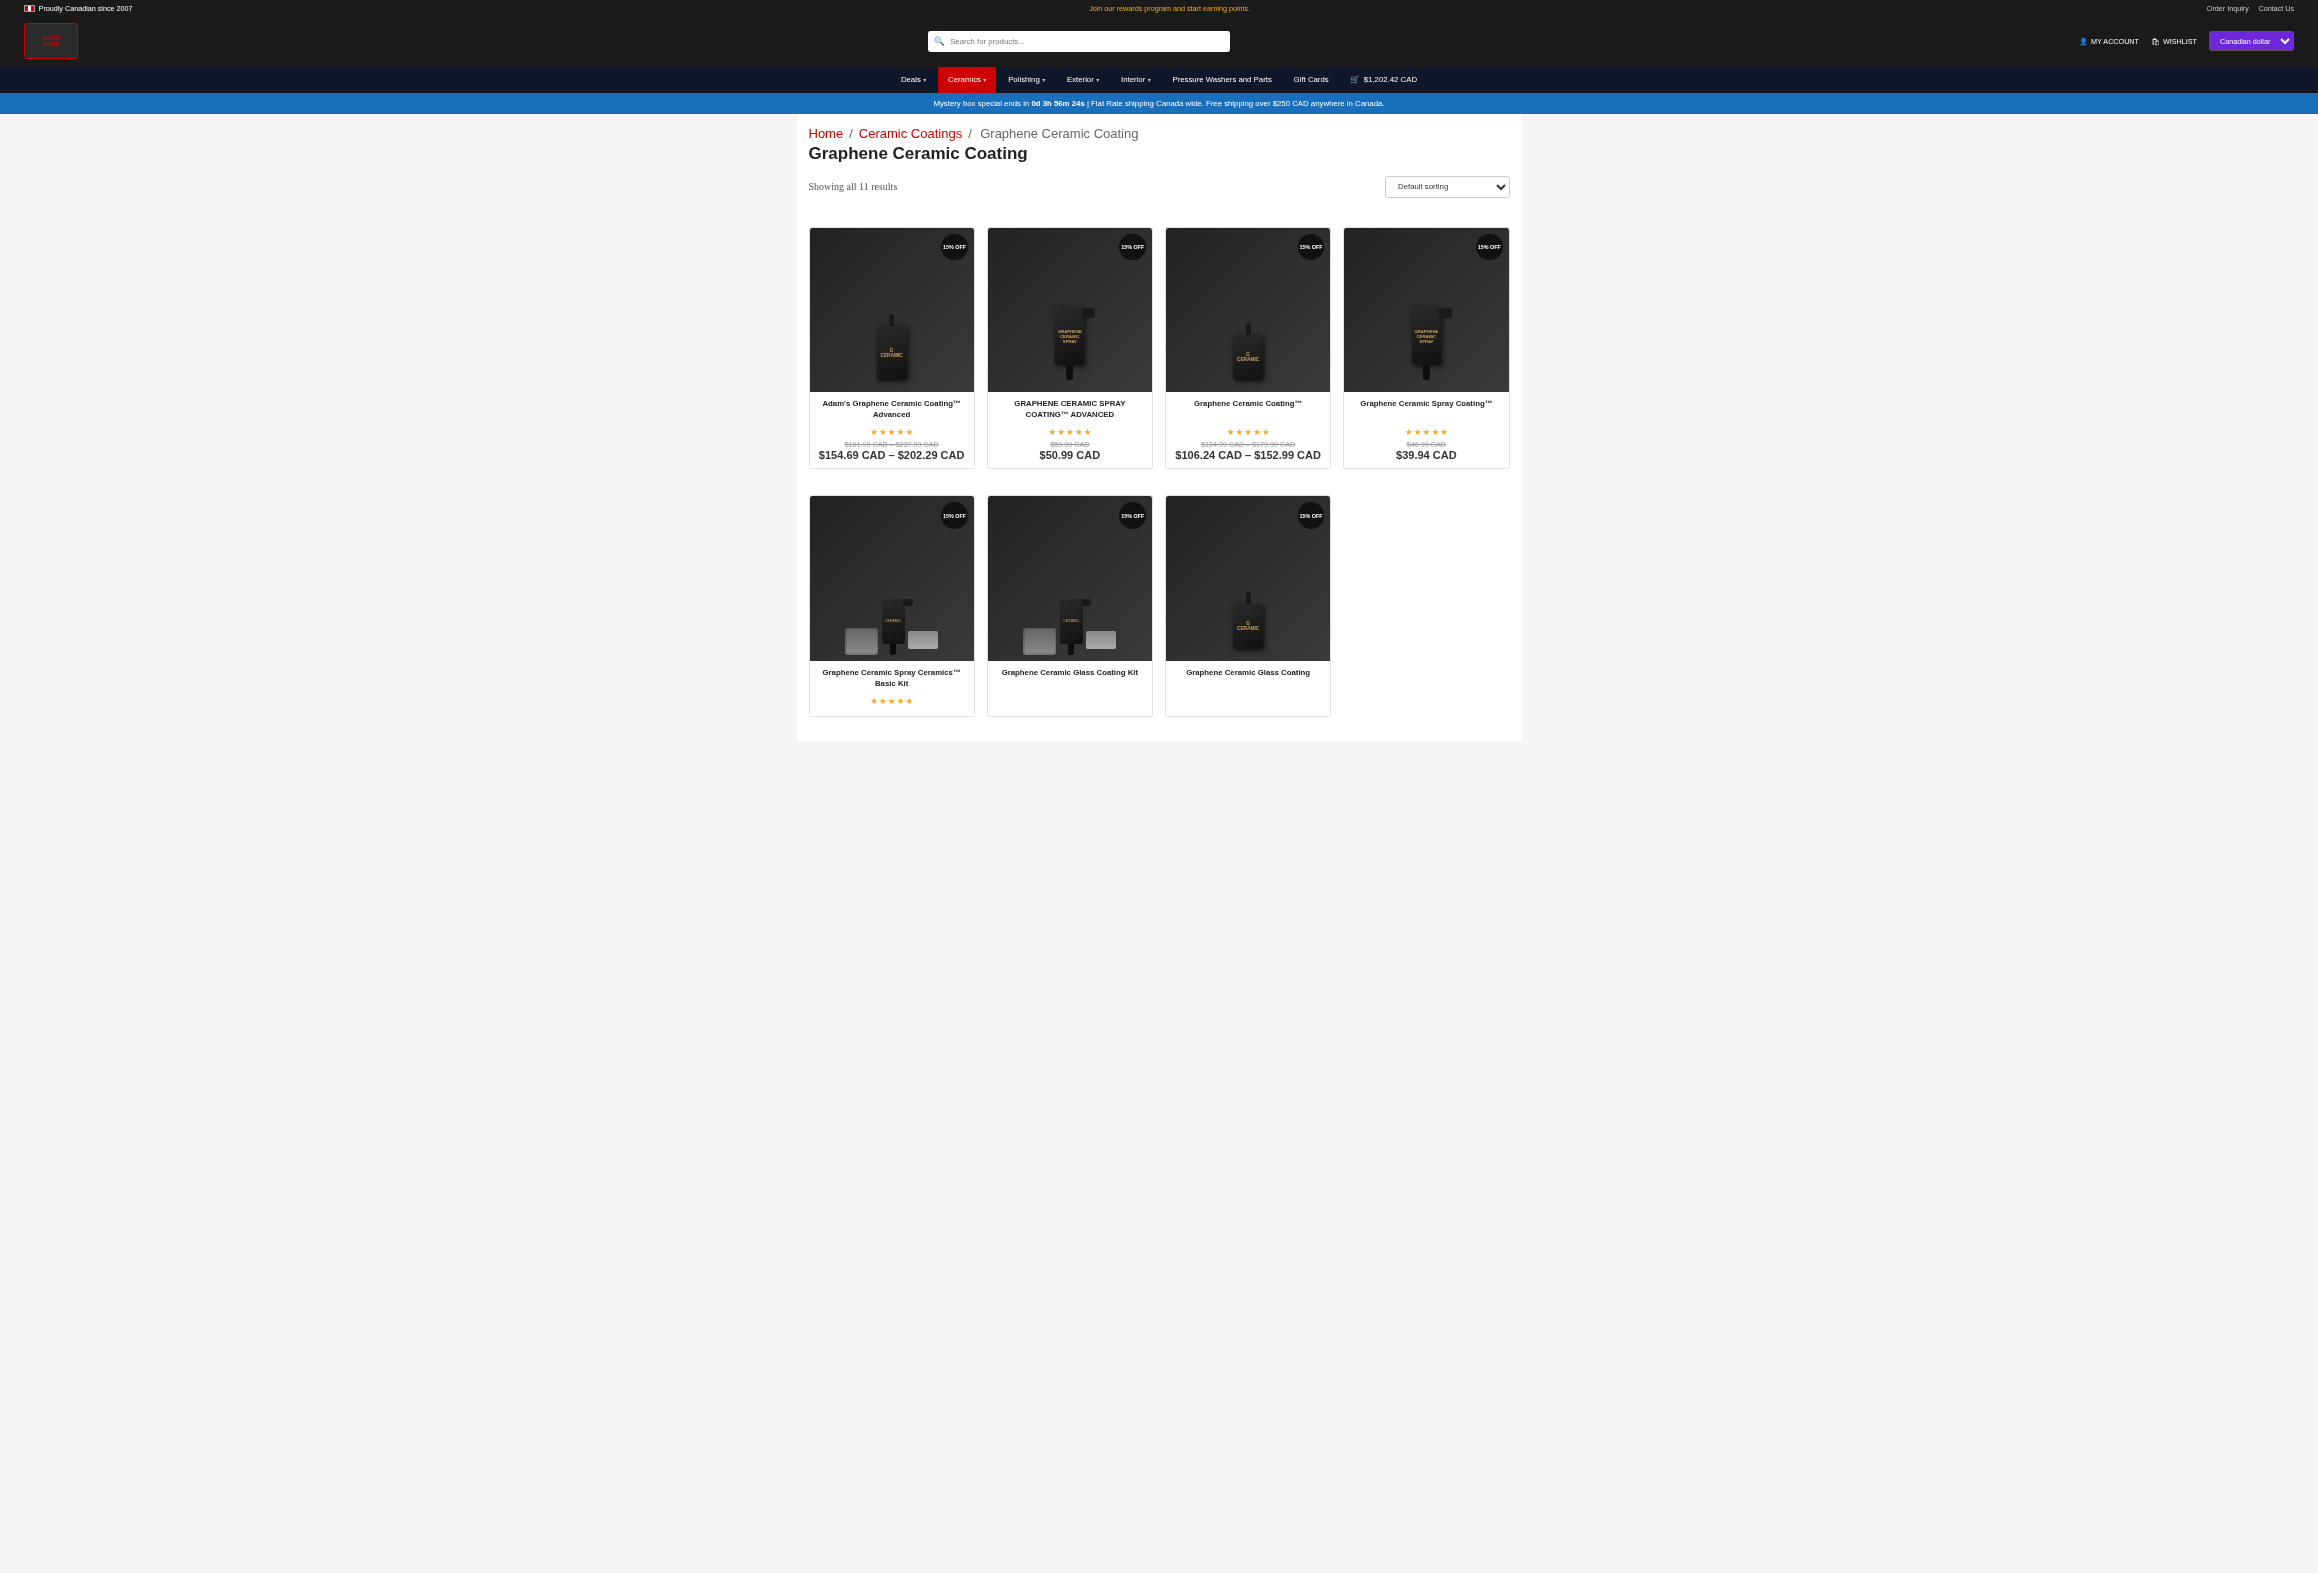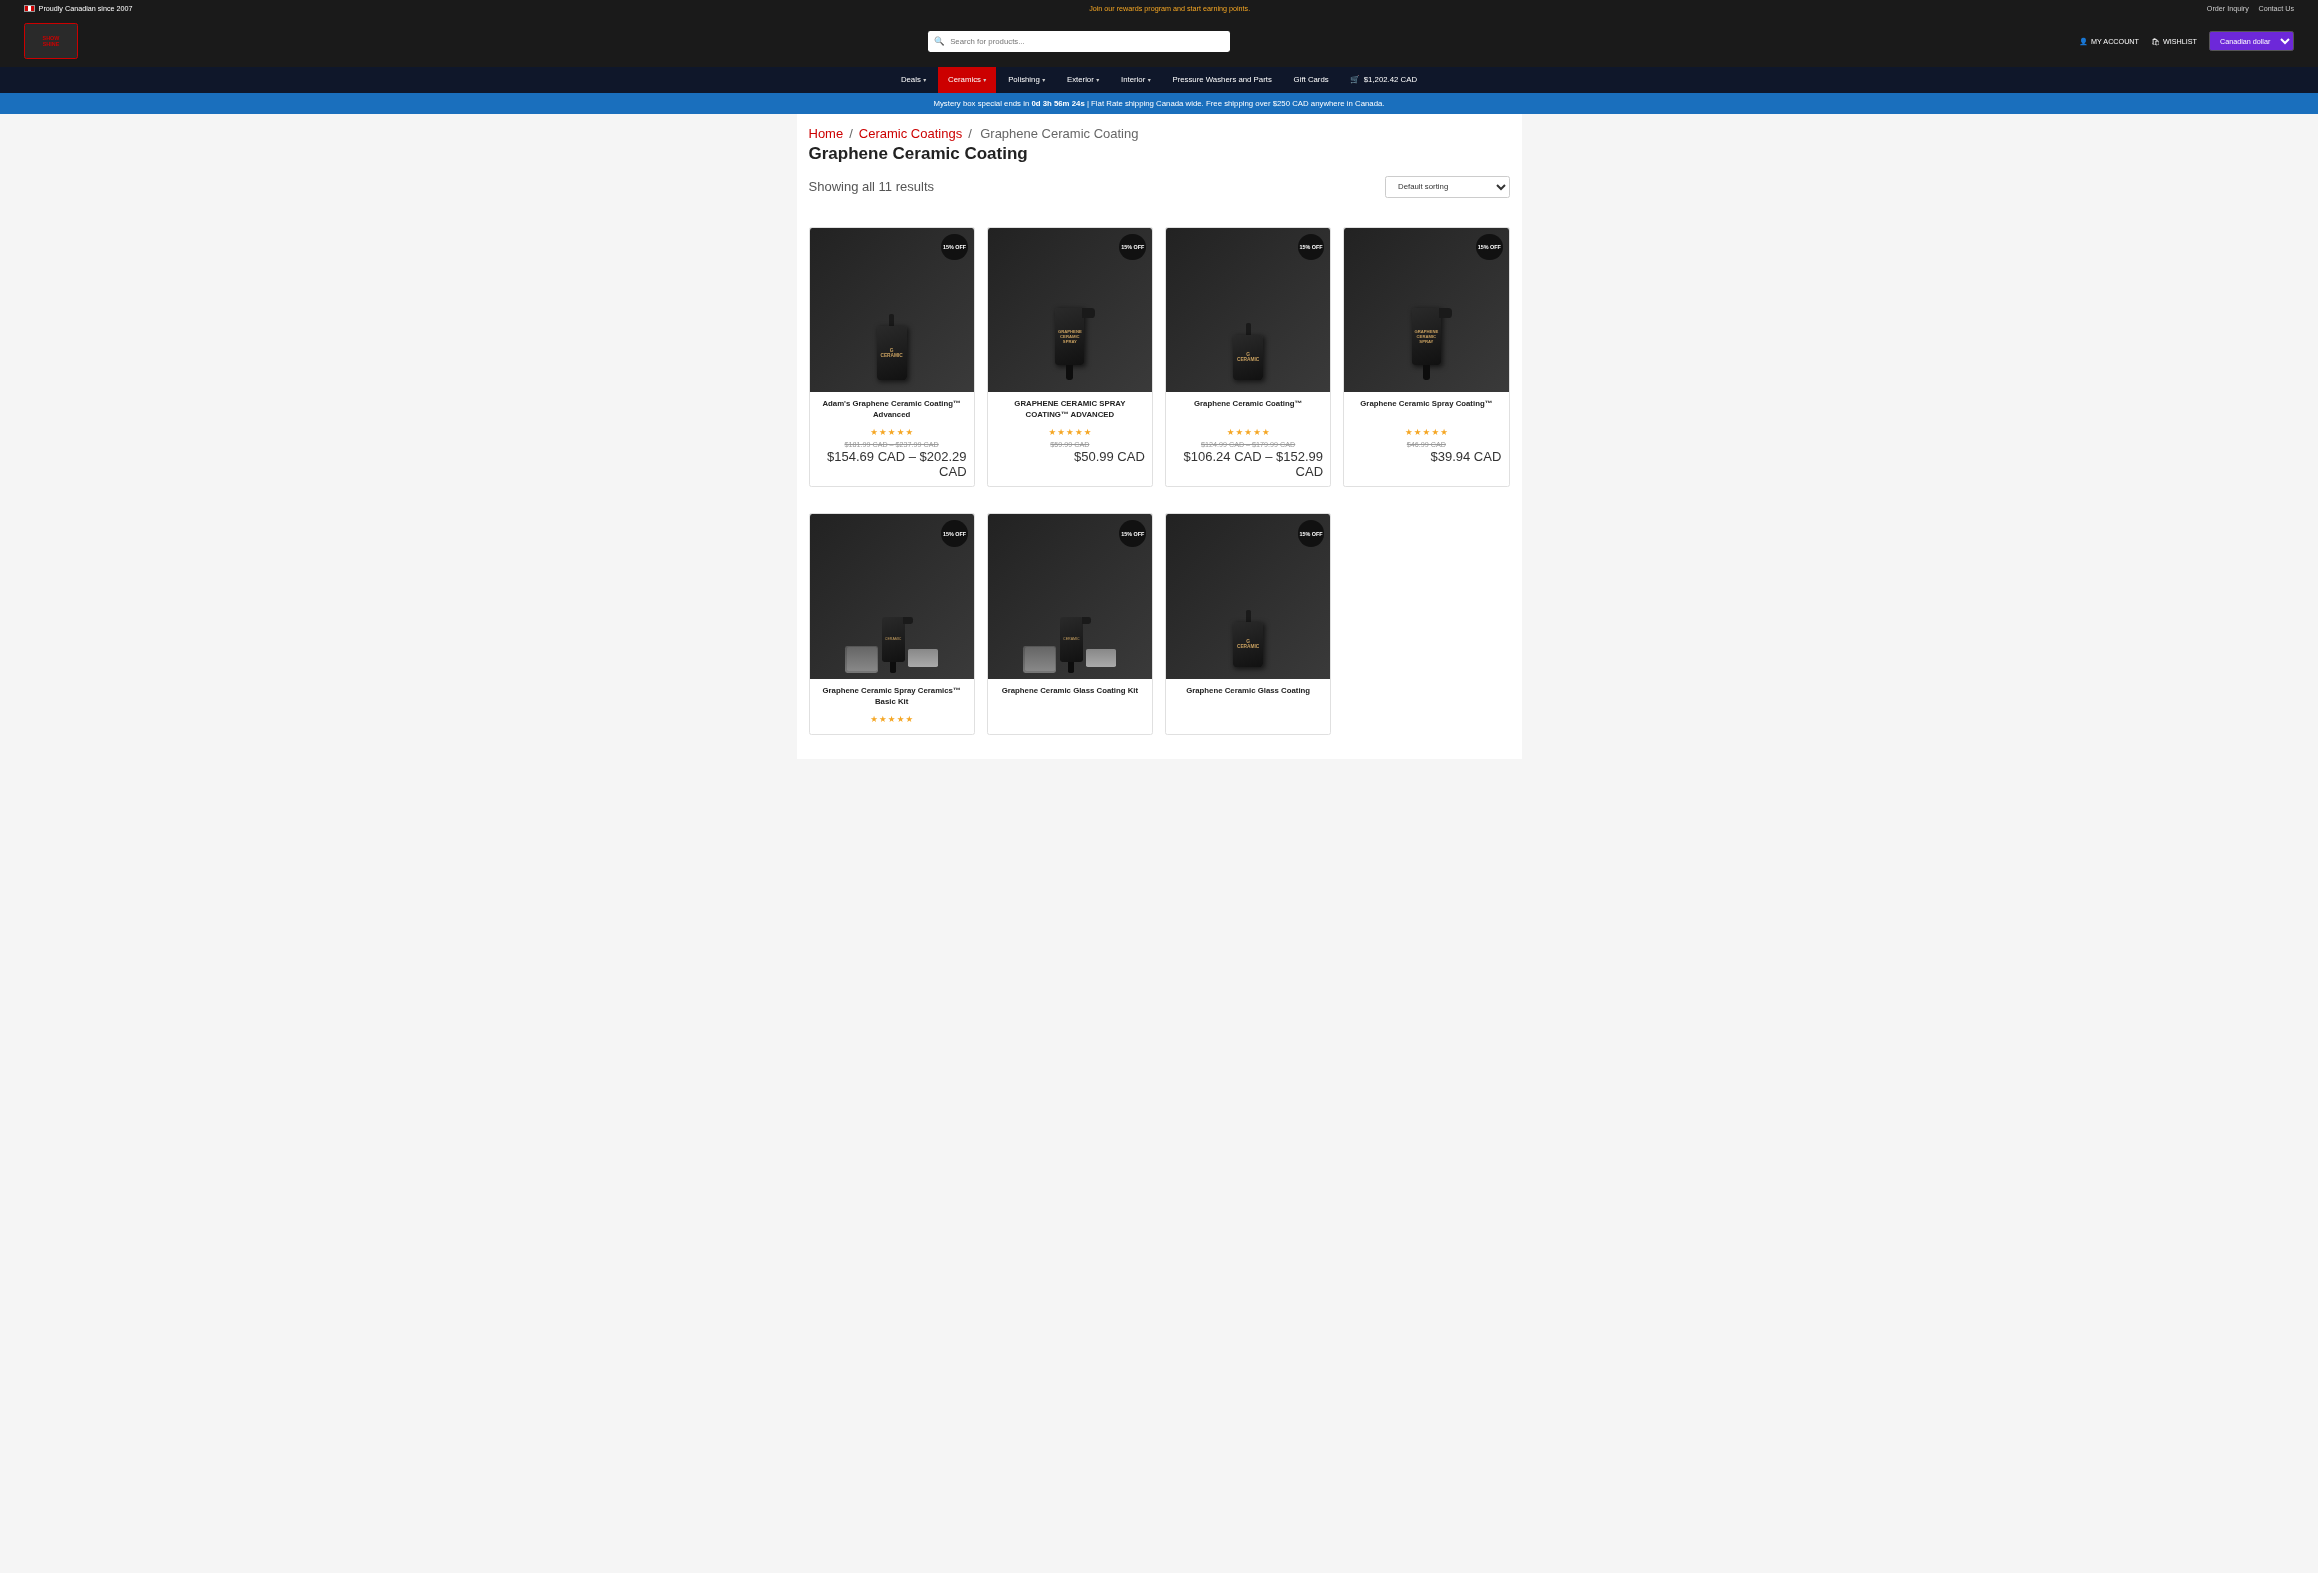--- a/index.html
+++ b/index.html
@@ -104,21 +104,21 @@
     }
     .breadcrumb a { color: #cc0000; text-decoration: none; }
     .breadcrumb span { color: #666; margin: 0 2.4px; }
 
     .page-title { font-size: 17px; font-weight: bold; color: #222; margin-bottom: 12px; }
 
     .results-bar {
       display: flex; align-items: center; justify-content: space-between;
       margin-bottom: 14.5px;
     }
-    .results-count { font-size: 13px; color: #555; }
+    .results-count { font-size: 10px; color: #555; font-family: Liberation Serif, serif; }
     .sort-select {
       padding: 4.8px 8.5px; border: 0.6px solid #ccc; border-radius: 2.4px;
       font-size: 7.8px; background: #fff; cursor: pointer; color: #333;
       min-width: 109px;
     }
 
     
     .product-grid {
       display: grid;
       grid-template-columns: repeat(4, 1fr);
@@ -163,21 +163,21 @@
       font-size: 7.8px; font-weight: bold;
       color: #222; margin-bottom: 3.6px;
       text-align: center; line-height: 1.4;
       min-height: 24px;
     }
     .stars { display: flex; align-items: center; justify-content: center; gap: 1.2px; margin-bottom: 3.6px; }
     .star { color: #f5a623; font-size: 8.5px; }
     .star.half { color: #f5a623; }
     .price-row { text-align: center; }
     .price-original { color: #999; text-decoration: line-through; font-size: 7.2px; }
-    .price-sale { color: #333; font-size: 13px; font-weight: 400; text-align: right; }
+    .price-sale { color: #333; font-size: 11px; font-weight: 700; }
 
     @media (max-width: 543px) {
       .product-grid { grid-template-columns: repeat(2, 1fr); }
     }
   </style>
 </head>
 <body>
 
 <div class="top-bar">
   <div class="top-bar-left">

